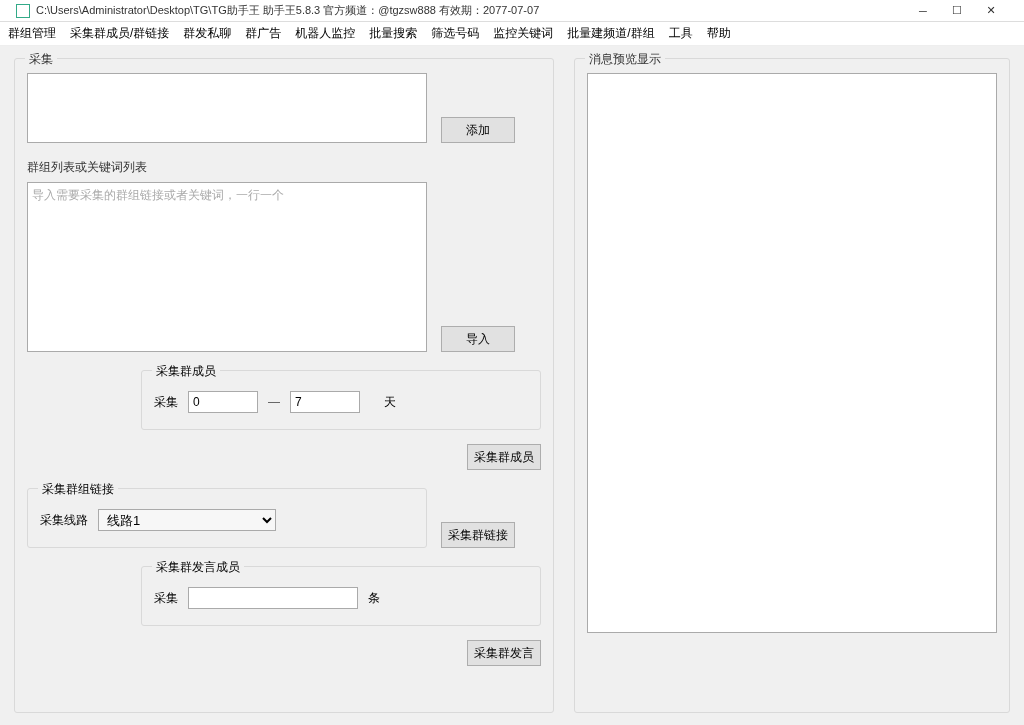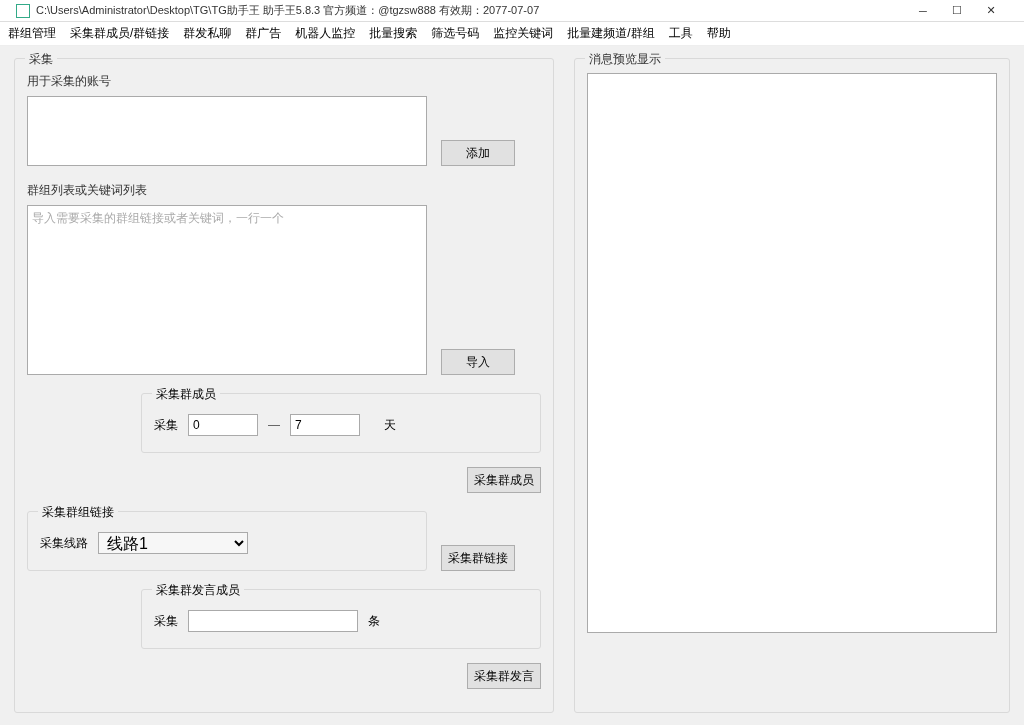--- a/index.html
+++ b/index.html
@@ -137,24 +137,24 @@
       padding: 0 4px;
       font-family: inherit;
       font-size: 12px;
     }
     .txt.small { width: 70px; }
     .txt.med { width: 170px; }
     .select {
       border: 1px solid #aaa;
       background: #f7f7f7;
       height: 22px;
-      width: 150px;
-      padding: 0 4px;
-      font-family: inherit;
-      font-size: 16px;
+      width: 178px;
+      padding: 0 4px;
+      font-family: inherit;
+      font-size: 13px;
     }
     .dash { color: #555; }
     .side-btn-col {
       display: flex;
       flex-direction: column;
       justify-content: center;
     }
     .preview-box {
       border: 1px solid #aaa;
       background: #fff;
@@ -195,21 +195,20 @@
   <span>帮助</span>
 </div>
 
 <div class="content">
 
   <div class="left-col">
     <div class="fieldset outer">
       <div class="legend">采集</div>
 
       <div class="section-block">
-        <span class="label-top">用于采集的账号</span>
         <div class="row-with-btn">
           <textarea class="textarea account" style=""></textarea>
           <div class="side-btn-col">
             <button class="btn">添加</button>
           </div>
         </div>
       </div>
 
       <div class="section-block" style="margin-top:16px;">
         <span class="label-top">群组列表或关键词列表</span>

